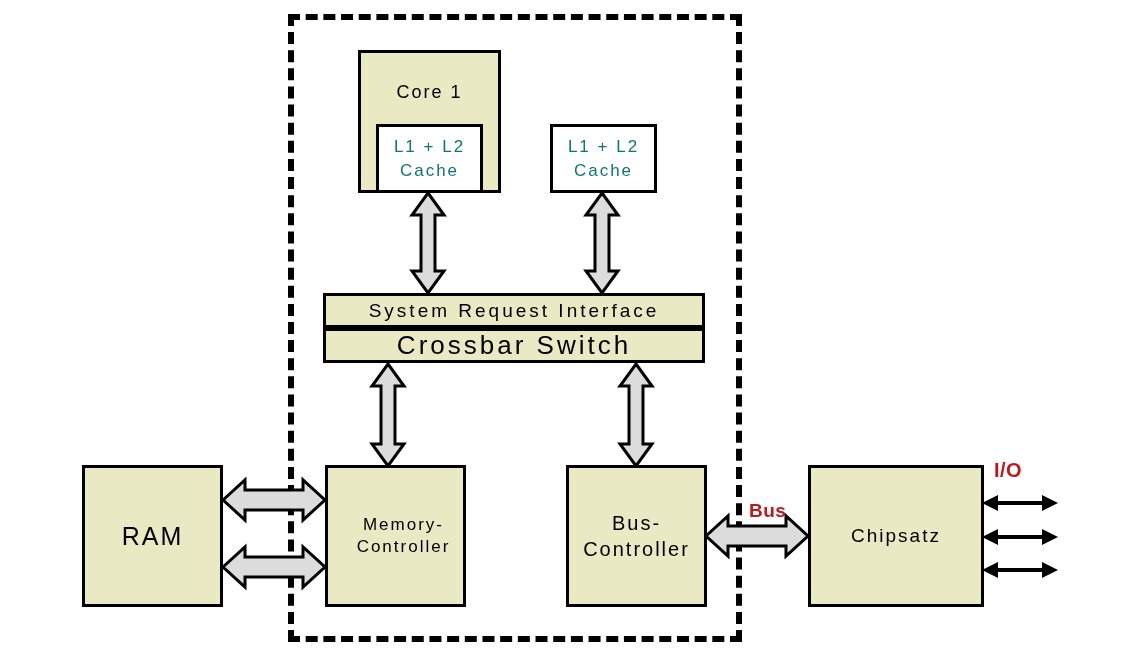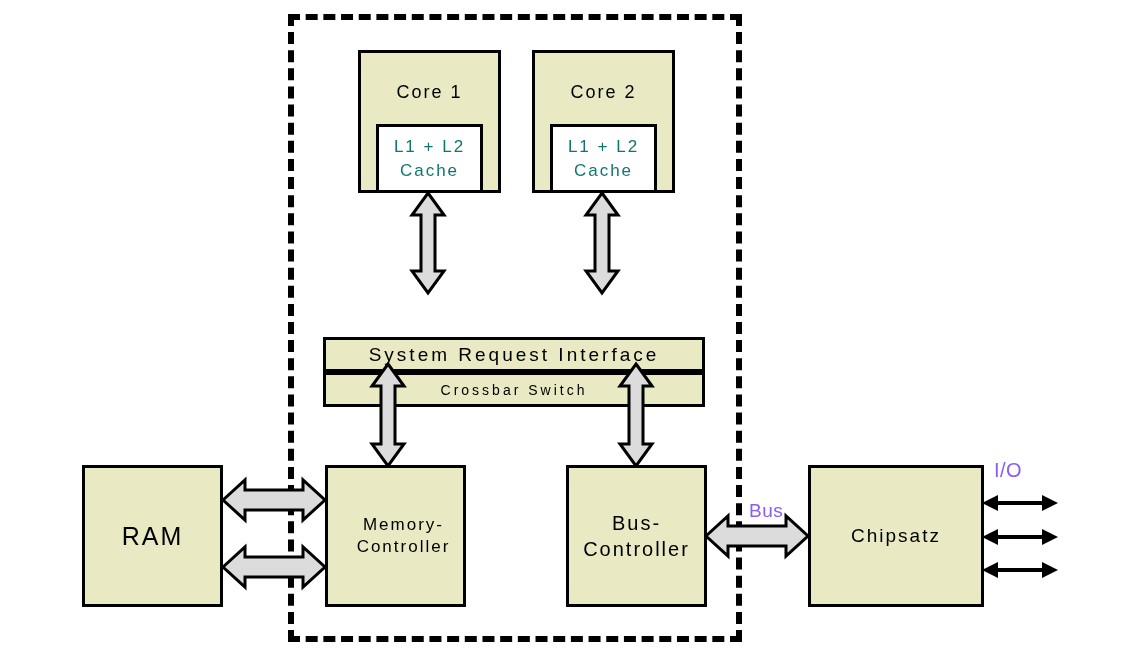--- a/index.html
+++ b/index.html
@@ -56,69 +56,66 @@
   .bar {
     position: absolute;
     box-sizing: border-box;
     background: #e9e9c4;
     border: 3px solid #000000;
     display: flex;
     align-items: center;
     justify-content: center;
     letter-spacing: 3px;
     color: #000000;
-    margin-top: 44px;
   }
   .dashed-region {
     position: absolute;
     box-sizing: border-box;
     border: 6px dashed #000000;
     background: transparent;
   }
   .arrow-svg {
     position: absolute;
     overflow: visible;
   }
   .plain-label {
     position: absolute;
-    color: #8b5cf6;
+    color: #b91c1c;
     letter-spacing: 0.5px;
     white-space: nowrap;
+    font-weight: bold;
   }
 </style>
 </head>
 <body>
 
 <div id="canvas">
 
   <div class="dashed-region" style="left:288px; top:14px; width:454px; height:628px;"></div>
 
   <div class="box" style="left:358px; top:50px; width:143px; height:143px;">
     <span class="core-label" style="top:28px; font-size:18px;">Core 1</span>
   </div>
   <div class="cache-box" style="left:376px; top:124px; width:107px; height:69px; font-size:17px;">L1 + L2
 Cache</div>
 
-  <div class="box" style="left:532px; top:50px; width:143px; height:143px;">
-    <span class="core-label" style="top:28px; font-size:18px;">Core 2</span>
-  </div>
   <div class="cache-box" style="left:550px; top:124px; width:107px; height:69px; font-size:17px;">L1 + L2
 Cache</div>
 
   <svg class="arrow-svg" style="left:411px; top:192px;" width="34" height="102" viewBox="0 0 34 102">
     <polygon points="17,1 33,23 24,23 24,79 33,79 17,101 1,79 10,79 10,23 1,23" fill="#dcdcdc" stroke="#000000" stroke-width="3" stroke-linejoin="miter"></polygon>
   </svg>
 
   <svg class="arrow-svg" style="left:585px; top:192px;" width="34" height="102" viewBox="0 0 34 102">
     <polygon points="17,1 33,23 24,23 24,79 33,79 17,101 1,79 10,79 10,23 1,23" fill="#dcdcdc" stroke="#000000" stroke-width="3" stroke-linejoin="miter"></polygon>
   </svg>
 
   <div class="bar" style="left:323px; top:293px; width:382px; height:35px; font-size:19px;">System Request Interface</div>
 
-  <div class="bar" style="left:323px; top:328px; width:382px; height:35px; font-size:14px;">Crossbar Switch</div>
+  <div class="bar" style="left:323px; top:328px; width:382px; height:35px; font-size:26px;">Crossbar Switch</div>
 
   <svg class="arrow-svg" style="left:371px; top:363px;" width="34" height="104" viewBox="0 0 34 104">
     <polygon points="17,1 33,23 24,23 24,81 33,81 17,103 1,81 10,81 10,23 1,23" fill="#dcdcdc" stroke="#000000" stroke-width="3" stroke-linejoin="miter"></polygon>
   </svg>
 
   <svg class="arrow-svg" style="left:619px; top:363px;" width="34" height="104" viewBox="0 0 34 104">
     <polygon points="17,1 33,23 24,23 24,81 33,81 17,103 1,81 10,81 10,23 1,23" fill="#dcdcdc" stroke="#000000" stroke-width="3" stroke-linejoin="miter"></polygon>
   </svg>
 
   <div class="box" style="left:82px; top:465px; width:141px; height:142px; font-size:25px;">RAM</div>

